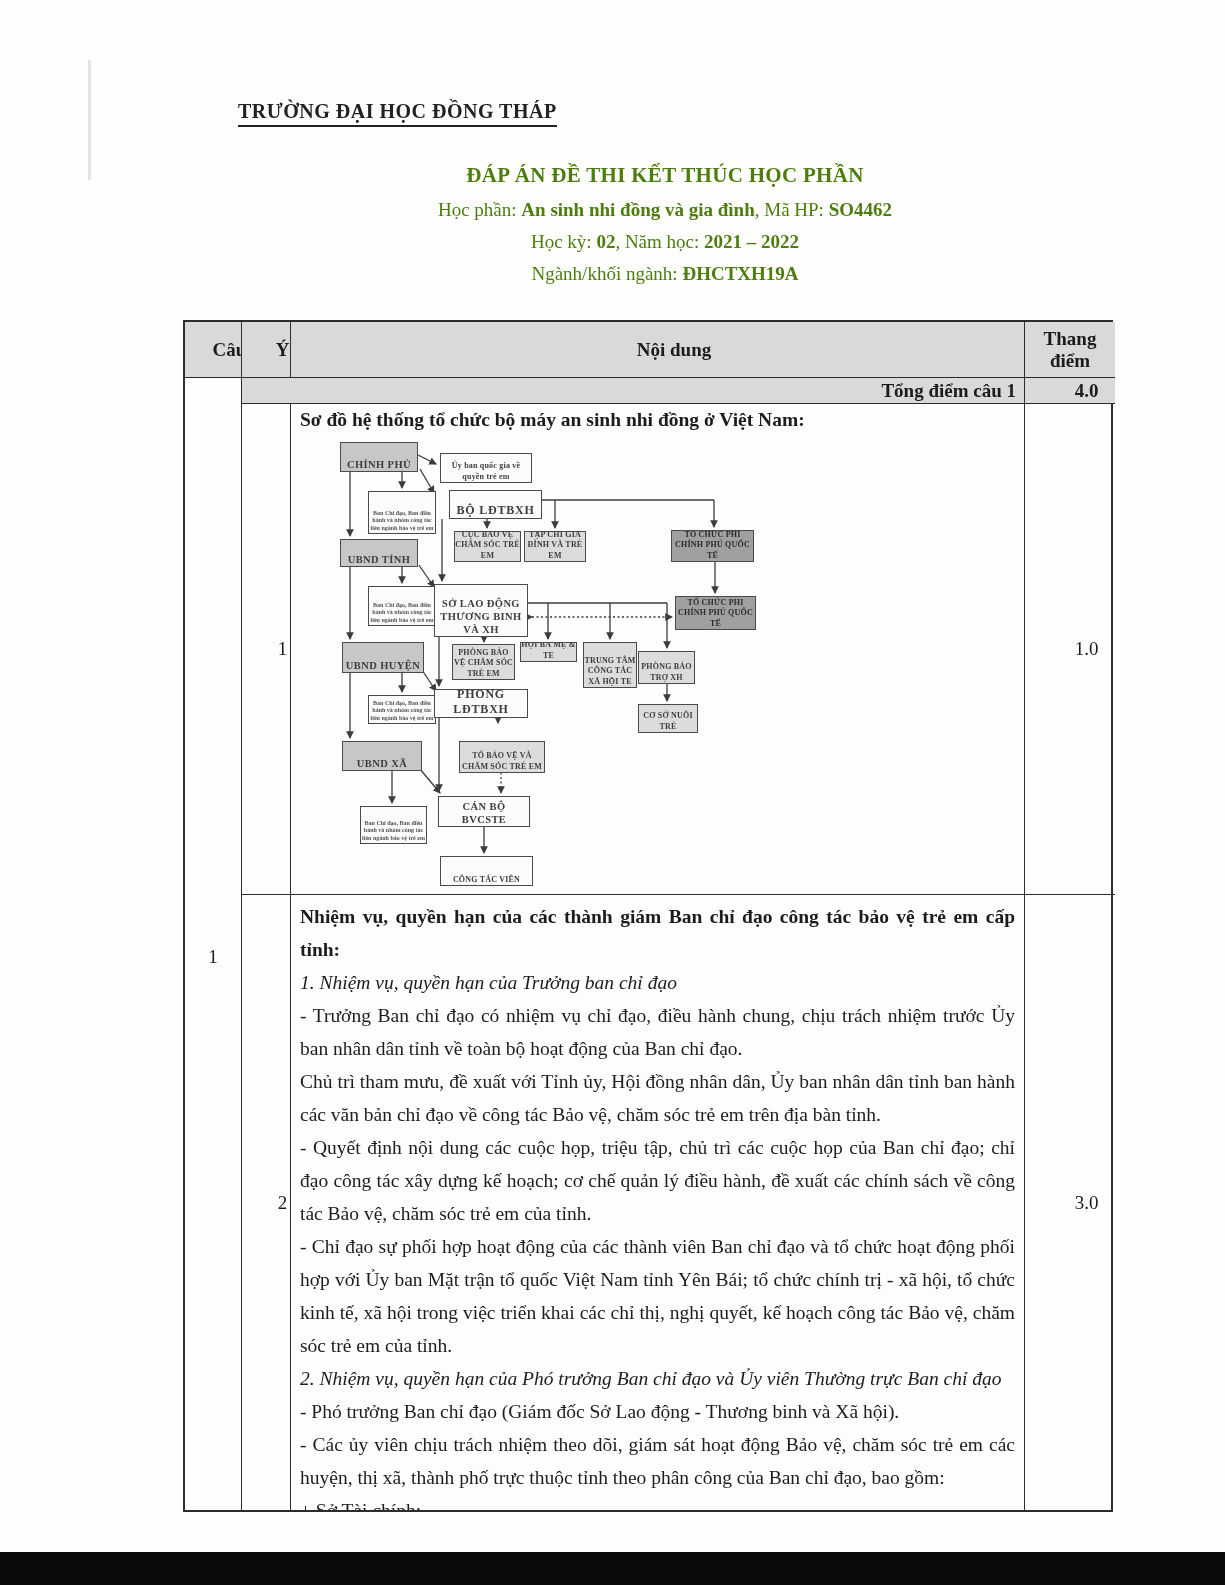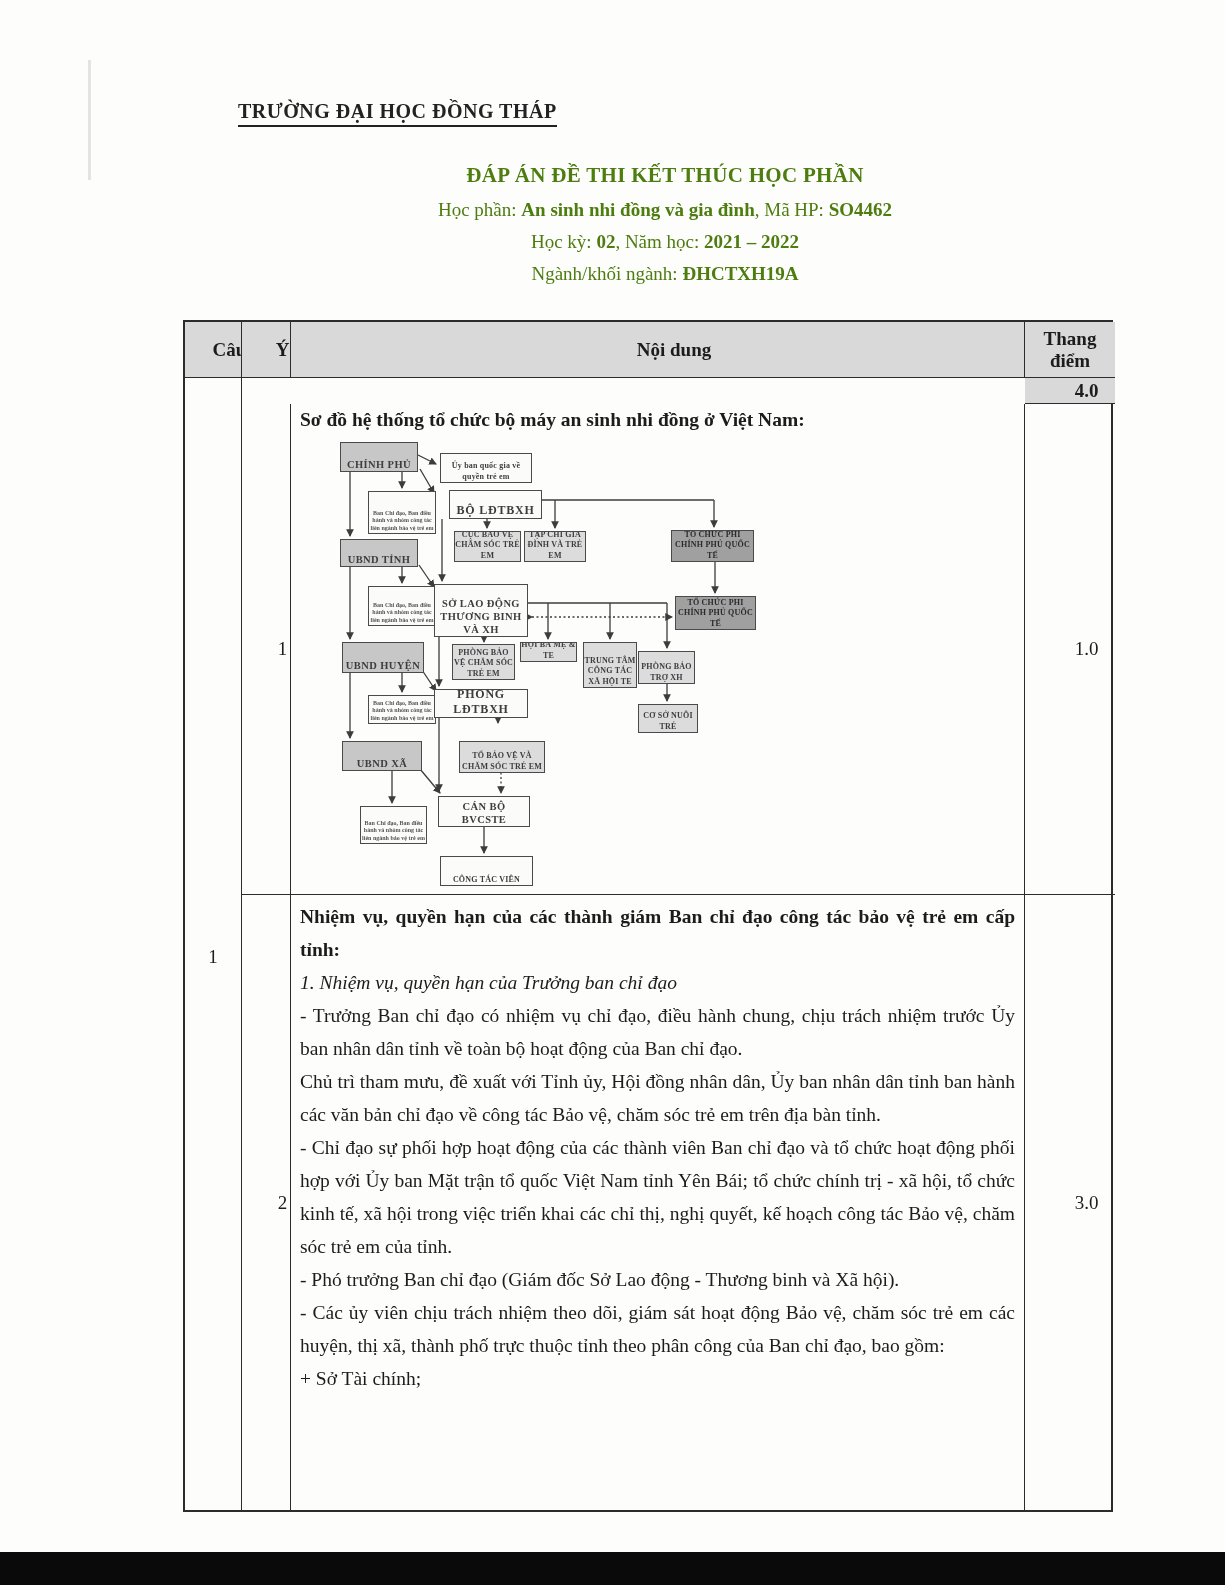--- a/index.html
+++ b/index.html
@@ -76,20 +76,21 @@
 
     <div class="cell hdr">Câu</div>
     <div class="cell hdr">Ý</div>
     <div class="cell hdr">Nội dung</div>
     <div class="cell hdr last" style="padding:0 6px;">Thang điểm</div>
 
     <div class="cell cau-merged">
       <div class="cau-num">1</div>
     </div>
 
+    <div class="cell total-cell">Tổng điểm câu 1</div>
     <div class="cell total-score last">4.0</div>
 
     <div class="cell ycell" style="grid-row:3;grid-column:2;">1</div>
     <div class="cell contentcell" style="grid-row:3;grid-column:3;">
       <p class="rowhead">Sơ đồ hệ thống tổ chức bộ máy an sinh nhi đồng ở Việt Nam:</p>
 
       <div class="diagram">
         <svg class="arrows" width="740" height="458" viewBox="0 0 740 458">
           <defs>
             <marker id="ah" markerWidth="7" markerHeight="7" refX="5.2" refY="3" orient="auto">
@@ -205,21 +206,23 @@
       </div>
     </div>
     <div class="cell scorecell last" style="grid-row:3;grid-column:4;">1.0</div>
 
     <div class="cell ycell" style="grid-row:4;grid-column:2;border-bottom:none;">2</div>
     <div class="cell contentcell" style="grid-row:4;grid-column:3;border-bottom:none;font-size:19.5px;line-height:33px;text-align:justify;">
       <p style="margin:0;font-weight:bold;">Nhiệm vụ, quyền hạn của các thành giám Ban chỉ đạo công tác bảo vệ trẻ em cấp tỉnh:</p>
       <p style="margin:0;font-style:italic;">1. Nhiệm vụ, quyền hạn của Trưởng ban chỉ đạo</p>
       <p style="margin:0;">- Trưởng Ban chỉ đạo có nhiệm vụ chỉ đạo, điều hành chung, chịu trách nhiệm trước Ủy ban nhân dân tỉnh về toàn bộ hoạt động của Ban chỉ đạo.</p>
       <p style="margin:0;">Chủ trì tham mưu, đề xuất với Tỉnh ủy, Hội đồng nhân dân, Ủy ban nhân dân tỉnh ban hành các văn bản chỉ đạo về công tác Bảo vệ, chăm sóc trẻ em trên địa bàn tỉnh.</p>
+      <p style="margin:0;">- Quyết định nội dung các cuộc họp, triệu tập, chủ trì các cuộc họp của Ban chỉ đạo; chỉ đạo công tác xây dựng kế hoạch; cơ chế quản lý điều hành, đề xuất các chính sách về công tác Bảo vệ, chăm sóc trẻ em của tỉnh.</p>
       <p style="margin:0;">- Chỉ đạo sự phối hợp hoạt động của các thành viên Ban chỉ đạo và tổ chức hoạt động phối hợp với Ủy ban Mặt trận tổ quốc Việt Nam tỉnh Yên Bái; tổ chức chính trị - xã hội, tổ chức kinh tế, xã hội trong việc triển khai các chỉ thị, nghị quyết, kế hoạch công tác Bảo vệ, chăm sóc trẻ em của tỉnh.</p>
+      <p style="margin:0;font-style:italic;">2. Nhiệm vụ, quyền hạn của Phó trưởng Ban chỉ đạo và Ủy viên Thường trực Ban chỉ đạo</p>
       <p style="margin:0;">- Phó trưởng Ban chỉ đạo (Giám đốc Sở Lao động - Thương binh và Xã hội).</p>
       <p style="margin:0;">- Các ủy viên chịu trách nhiệm theo dõi, giám sát hoạt động Bảo vệ, chăm sóc trẻ em các huyện, thị xã, thành phố trực thuộc tỉnh theo phân công của Ban chỉ đạo, bao gồm:</p>
       <p style="margin:0;text-align:left;">+ Sở Tài chính;</p>
     </div>
     <div class="cell scorecell last" style="grid-row:4;grid-column:4;border-bottom:none;">3.0</div>
   </div>
 
   <div class="scanbar"></div>
 </div>
 

